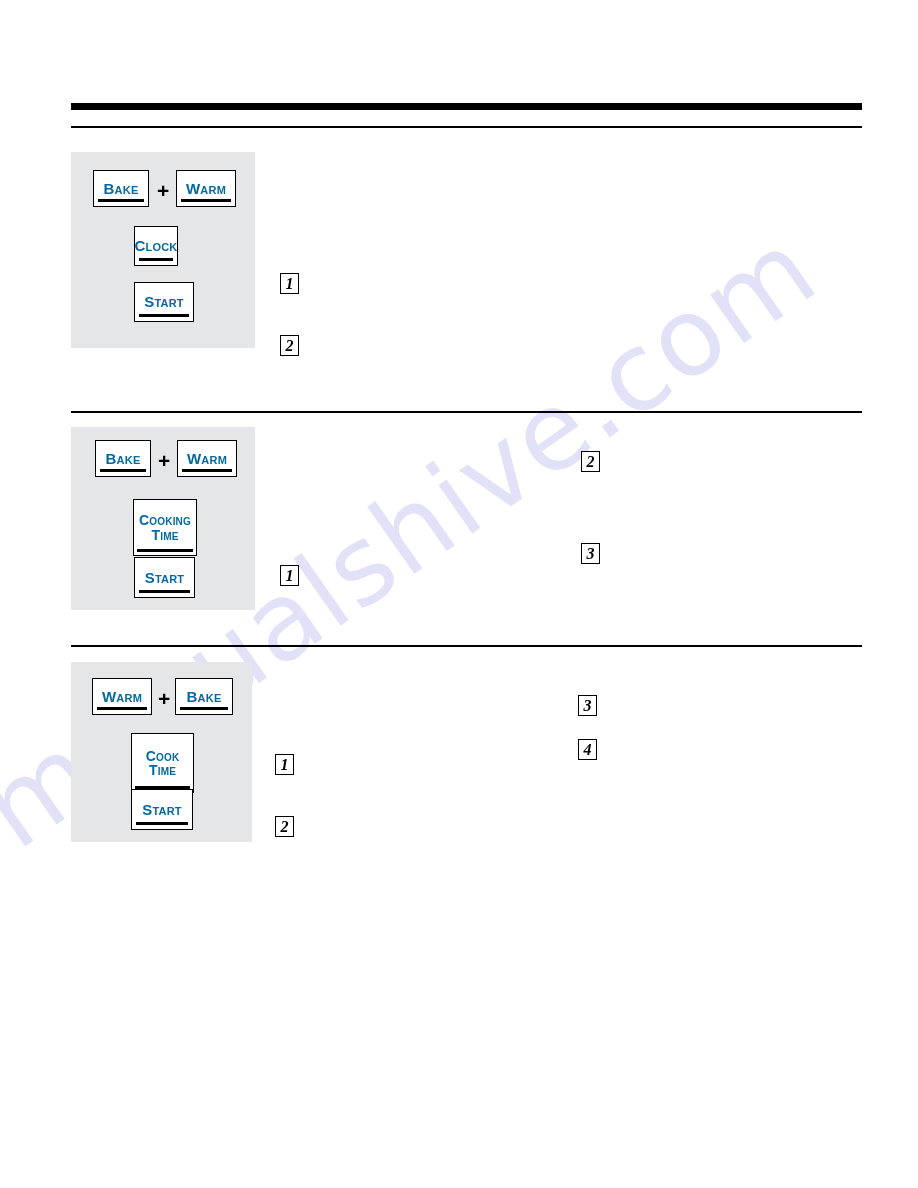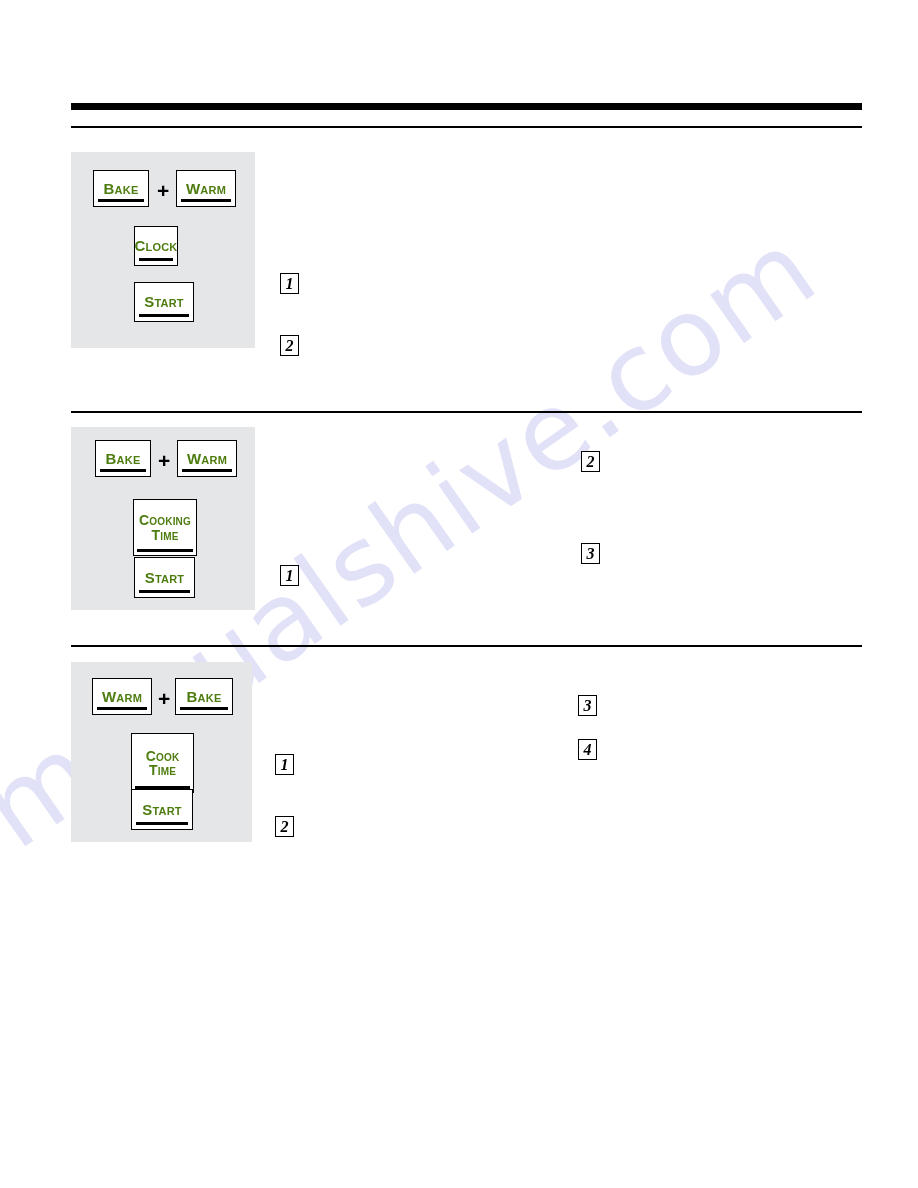--- a/index.html
+++ b/index.html
@@ -64,21 +64,21 @@
   .key {
     position: absolute;
     box-sizing: border-box;
     border: 1.7px solid #000000;
     background: #ffffff;
     display: flex;
     flex-direction: column;
     align-items: center;
     justify-content: center;
     font-family: "Liberation Sans", sans-serif;
-    color: #4d7c0f;
+    color: #0369a1;
     font-weight: 600;
     line-height: 1.02;
   }
   .key .kline {
     display: block;
     font-variant: small-caps;
     font-size: 15px;
     letter-spacing: .2px;
     white-space: nowrap;
   }

